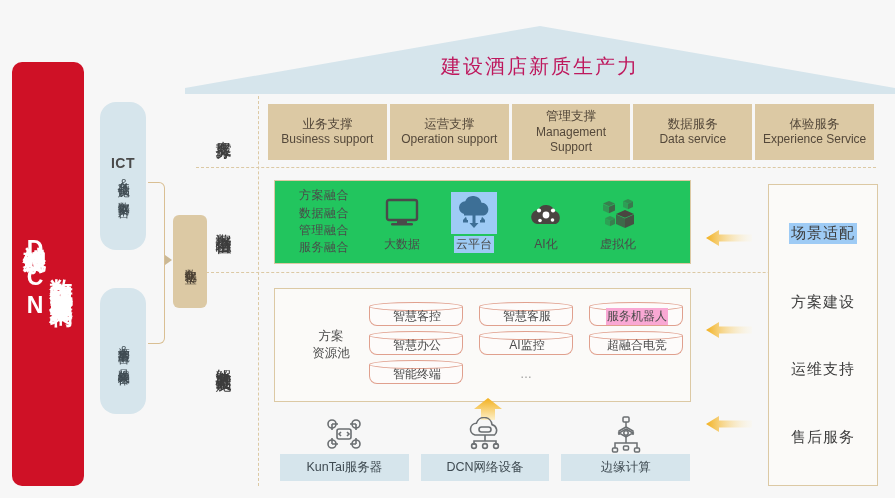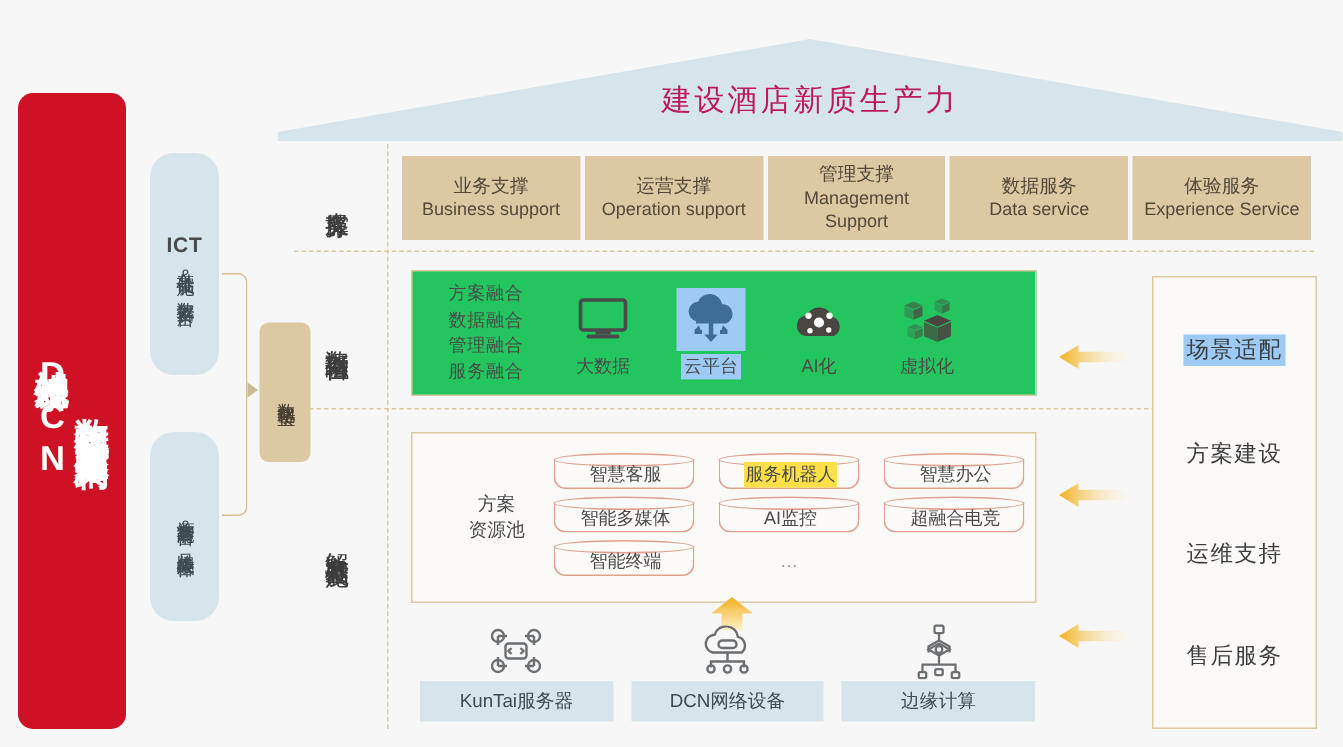--- a/index.html
+++ b/index.html
@@ -165,21 +165,21 @@
     position:absolute;left:0;top:3px;width:94px;height:19px;
     border:1px solid #e0a08e;border-top:none;border-radius:0 0 8px 8px;
     background:#fdfbfa;box-sizing:border-box;
   }
   .cyl .top{
     position:absolute;left:0;top:-2px;width:94px;height:9px;
     border:1px solid #e0a08e;border-radius:50%;
     background:#fdfbfa;box-sizing:border-box;
   }
   .cyl .txt{position:relative;z-index:3;}
-  .cyl.sel .txt{background:#fde047;padding:0 1px;}
+  .cyl.sel .txt{background:#f9a8d4;padding:0 1px;}
   .cyl.plain{border:none;}
   .cyl.plain .txt{color:#9a9a9a;letter-spacing:2px;}
 
   
   .infrarow{
     position:absolute;left:280px;top:414px;width:410px;height:72px;
     display:flex;gap:12px;
   }
   .infra{
     flex:1;display:flex;flex-direction:column;align-items:center;
@@ -358,36 +358,36 @@
 
   <div id="poolpanel">
     <div class="pool-label">
       <div>方案</div>
       <div>资源池</div>
     </div>
     <div class="pool-grid" id="pool-grid">
         <div class="cyl">
           <span class="body"></span>
           <span class="top"></span>
+          <span class="txt">智慧客控</span>
+        </div>
+        <div class="cyl">
+          <span class="body"></span>
+          <span class="top"></span>
           <span class="txt">智慧客服</span>
         </div>
         <div class="cyl sel">
           <span class="body"></span>
           <span class="top"></span>
           <span class="txt">服务机器人</span>
         </div>
         <div class="cyl">
           <span class="body"></span>
           <span class="top"></span>
           <span class="txt">智慧办公</span>
-        </div>
-        <div class="cyl">
-          <span class="body"></span>
-          <span class="top"></span>
-          <span class="txt">智能多媒体</span>
         </div>
         <div class="cyl">
           <span class="body"></span>
           <span class="top"></span>
           <span class="txt">AI监控</span>
         </div>
         <div class="cyl">
           <span class="body"></span>
           <span class="top"></span>
           <span class="txt">超融合电竞</span>

